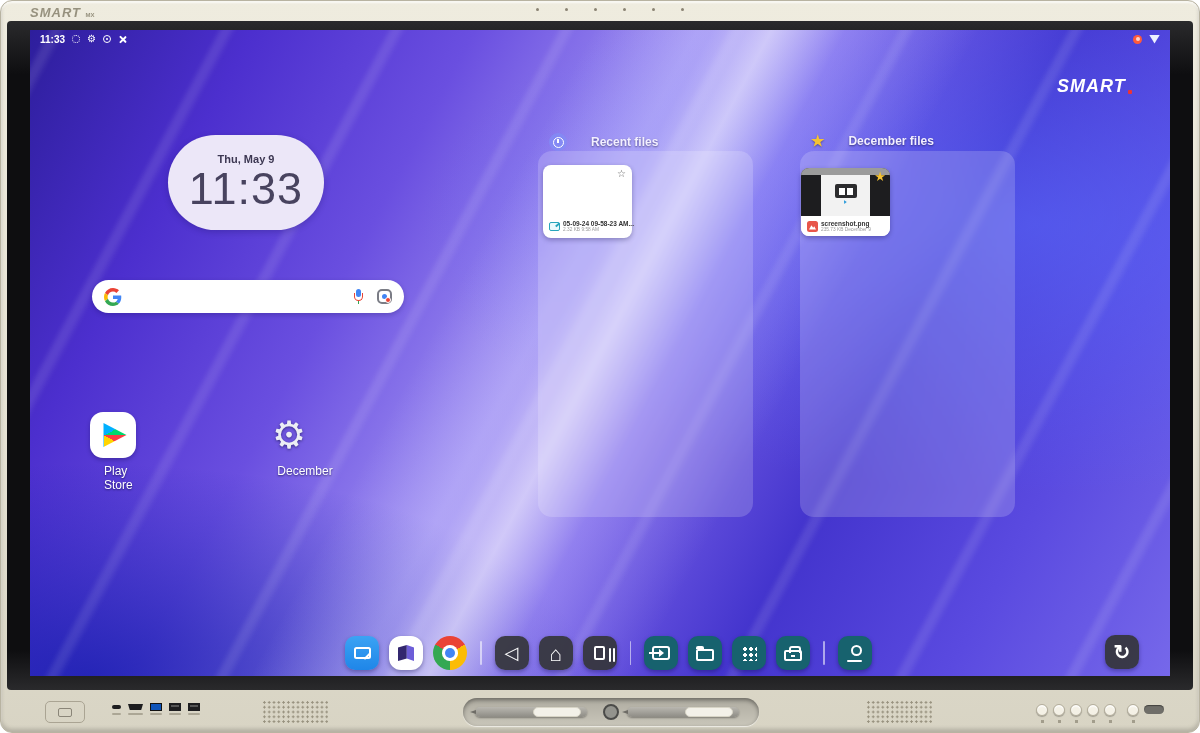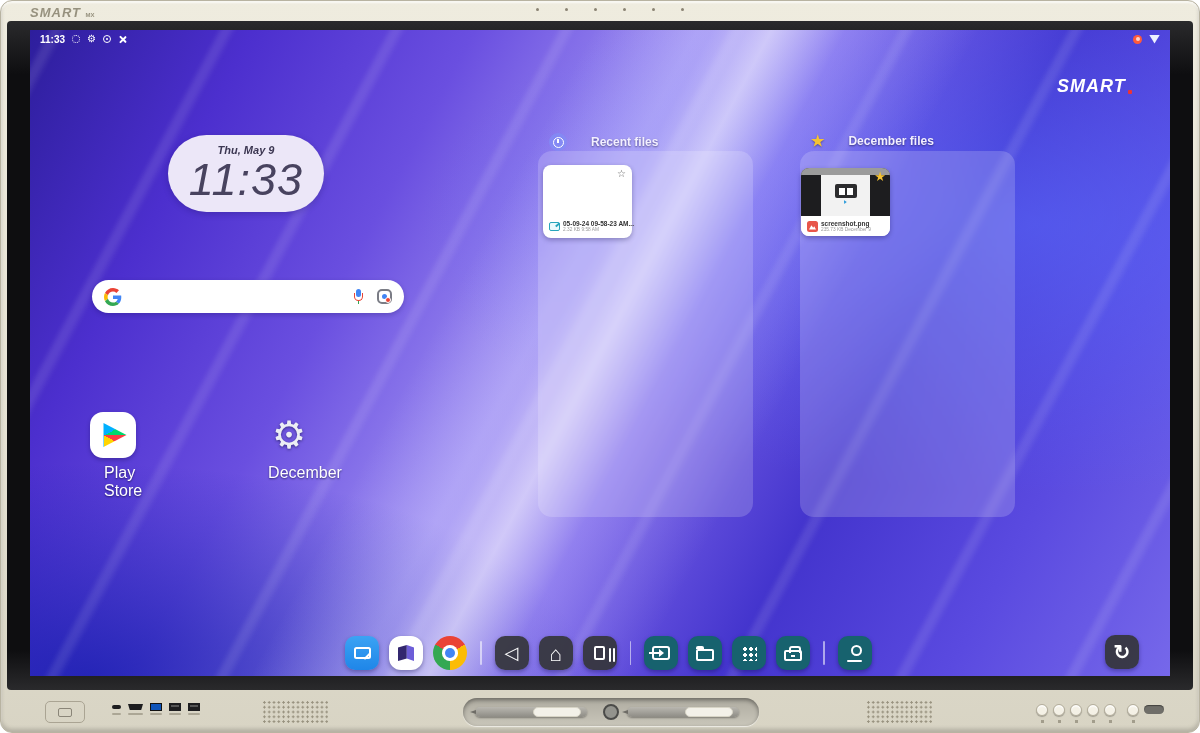--- a/index.html
+++ b/index.html
@@ -41,39 +41,39 @@
   .x-ic::before { transform:rotate(45deg);} .x-ic::after { transform:rotate(-45deg);}
   .rec { width:9px; height:9px; border-radius:50%; background:#ff5a3a; position:relative; }
   .rec::after { content:""; position:absolute; inset:2.5px; border-radius:50%; background:#ffd2c6; }
   .wifi { width:11px; height:9px; background:#eef0ff; clip-path:polygon(50% 100%, 0 0, 100% 0); }
 
   
   .wall-brand { position:absolute; left:1027px; top:46px; color:#fff; font-size:18px; font-weight:bold; font-style:italic; letter-spacing:1px; display:flex; align-items:flex-end; gap:2px; }
   .wall-brand .dot { width:4px; height:4px; background:#e33; border-radius:1px; margin-bottom:3px; }
 
   
-  .clock { position:absolute; left:138px; top:105px; width:156px; height:77px; background:#ece7f8; border-radius:48px; display:flex; flex-direction:column; align-items:center; justify-content:center; box-shadow:0 2px 6px rgba(20,10,80,.25);font-style:italic; }
+  .clock { position:absolute; left:138px; top:105px; width:156px; height:95px; background:#ece7f8; border-radius:48px; display:flex; flex-direction:column; align-items:center; justify-content:center; box-shadow:0 2px 6px rgba(20,10,80,.25); }
   .clock-date { font-size:11px; color:#3c3752; font-weight:bold; }
   .clock-time { font-size:45px; color:#48435f; letter-spacing:1px; line-height:1.05; }
 
   
   .search { position:absolute; left:62px; top:250px; width:312px; height:33px; background:#fff; border-radius:17px; display:flex; align-items:center; padding:0 12px; box-shadow:0 2px 5px rgba(20,10,80,.25); }
   .search .spacer { flex:1; }
   .gsvg { display:block; }
   .mic { position:relative; width:10px; height:15px; margin-right:14px; }
   .mic::before { content:""; position:absolute; left:3px; top:0; width:4.5px; height:8px; background:#4285f4; border-radius:3px; }
   .mic::after { content:""; position:absolute; left:1px; top:4px; width:7px; height:7px; border:1.5px solid #ea4335; border-top:none; border-radius:0 0 7px 7px; }
   .mic i { position:absolute; left:4.7px; bottom:0; width:1.5px; height:3px; background:#34a853; }
   .lens { position:relative; width:15px; height:15px; border:2px solid #7a7c85; border-radius:5px; }
   .lens::before { content:""; position:absolute; inset:3px; background:#4285f4; border-radius:50%; }
   .lens::after { content:""; position:absolute; right:-1px; bottom:-1px; width:4px; height:4px; background:#ea4335; border-radius:50%; border:1px solid #fff; }
 
   
   .app { position:absolute; top:382px; width:82px; display:flex; flex-direction:column; align-items:center; gap:6px; }
-  .app-label { color:#fff; font-size:16px; text-shadow:0 1px 2px rgba(0,0,40,.6);padding-left:32px; }
+  .app-label { color:#fff; font-size:12px; text-shadow:0 1px 2px rgba(0,0,40,.6);padding-left:32px; }
   .app-tile { width:46px; height:46px; border-radius:13px; background:#fff; display:flex; align-items:center; justify-content:center; box-shadow:0 2px 4px rgba(10,5,60,.3); }
   .play-tri { width:25px; height:25px; margin-left:3px;
     clip-path:polygon(6% 2%, 98% 50%, 6% 98%);
     background:conic-gradient(from 0deg at 8% 50%, #00b0ff 0 62deg, #00d96e 62deg 90deg, #ff3a44 90deg 118deg, #ffd400 118deg 180deg, #00b0ff 180deg); }
   .folder-grid { width:46px; height:46px; border-radius:13px; background:#fff; display:grid; grid-template-columns:1fr 1fr; gap:3px; padding:7px; align-items:center; justify-items:center; box-shadow:0 2px 4px rgba(10,5,60,.3); }
   .chrome { border-radius:50%; background:conic-gradient(from -60deg, #ea4335 0 120deg, #fbbc05 0 240deg, #34a853 0 360deg); position:relative; }
   .chrome::before { content:""; position:absolute; inset:27%; background:#fff; border-radius:50%; }
   .chrome::after { content:""; position:absolute; inset:34%; background:#4285f4; border-radius:50%; }
   .sz13 { width:13px; height:13px; }
   .sz34 { width:34px; height:34px; }

